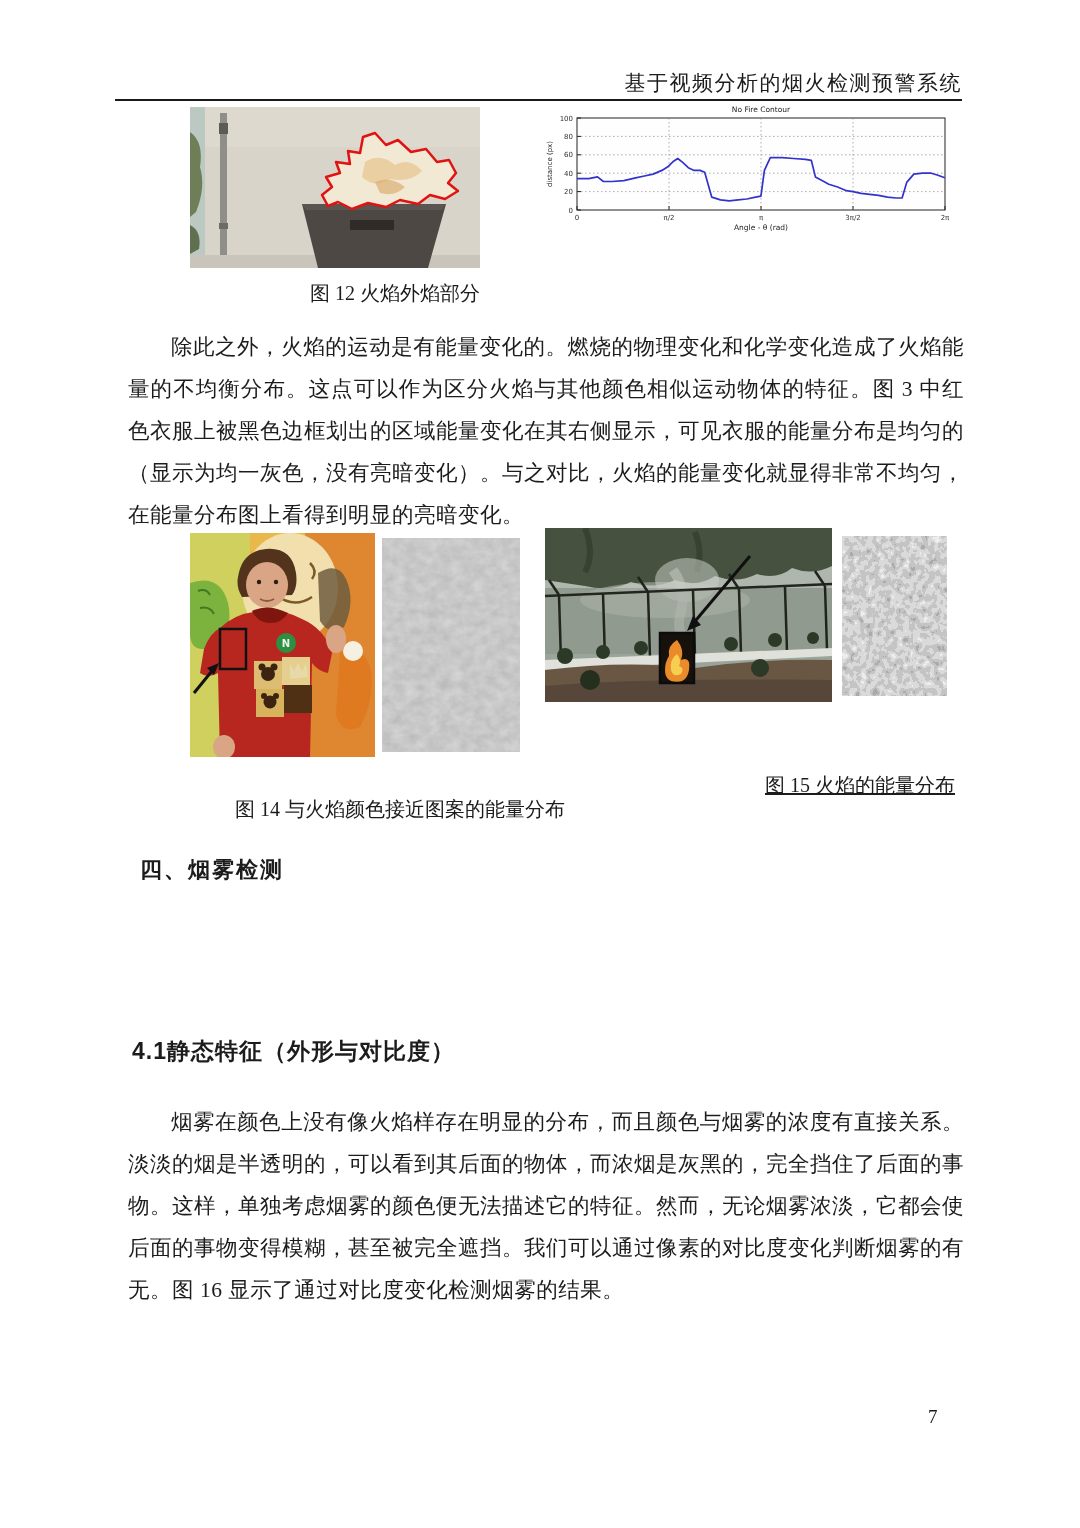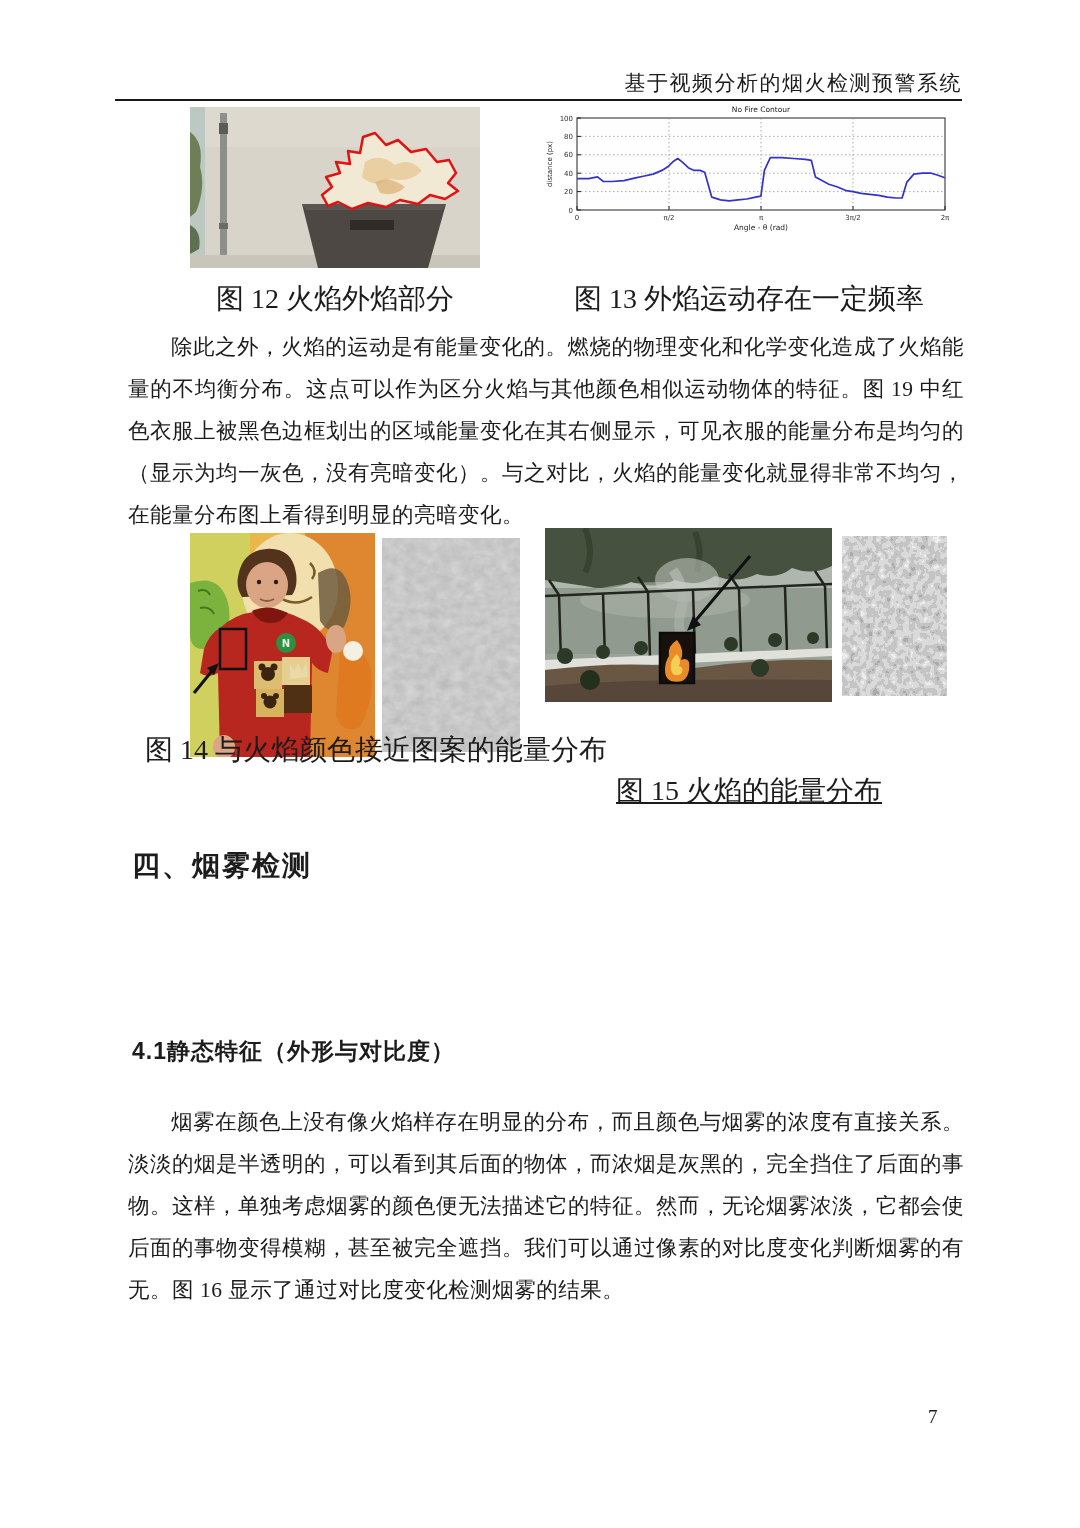--- a/index.html
+++ b/index.html
@@ -3,38 +3,38 @@
 <meta charset="utf-8">
 <style>
   html,body{margin:0;padding:0;background:#f2f2f2;}
   .page{position:relative;width:1080px;height:1528px;background:#ffffff;margin:0 auto;
         font-family:"Liberation Serif","DejaVu Serif",serif;color:#1c1c1c;overflow:hidden;}
   .header-title{position:absolute;top:69px;right:118px;font-size:21px;letter-spacing:1.5px;margin-left:8px;}
   .header-rule{position:absolute;left:115px;right:118px;top:99px;height:2px;background:#1a1a1a;}
   .figsvg{position:absolute;display:block;}
   .fig12{left:190px;top:107px;width:290px;height:161px;}
   .fig13{left:543px;top:104px;width:412px;height:130px;background:#fff;}
-  .cap{position:absolute;font-size:28px;text-align:center;white-space:nowrap;}
+  .cap{position:absolute;font-size:20px;text-align:right;white-space:nowrap;}
   .cap12{left:190px;top:280px;width:290px;}
   .cap13{left:543px;top:280px;width:412px;}
-  .cap14{left:145px;top:731px;width:420px;}
+  .cap14{left:145px;top:796px;width:420px;}
   .cap15{left:543px;top:772px;width:412px;text-decoration:underline;}
   .body{position:absolute;left:128px;width:836px;font-size:21.5px;line-height:42px;
         text-align:justify;margin:0;text-indent:2em;letter-spacing:0.5px;}
   .p1{top:326px;}
   .p2{top:917px;}
   .p3{top:1101px;}
   .fig14{position:absolute;left:190px;top:533px;width:330px;height:224px;display:flex;gap:7px;}
   .fig14 svg.boy{width:185px;height:224px;}
   .fig14 svg.patchA{width:138px;height:214px;margin-top:5px;}
   .fig15{position:absolute;left:545px;top:528px;width:410px;height:174px;display:flex;gap:10px;}
   .fig15 svg.scene{width:287px;height:174px;}
   .fig15 svg.patchB{width:105px;height:160px;margin-top:8px;}
-  .sec4{position:absolute;left:128px;top:843px;margin:4px;font-family:"Liberation Sans","DejaVu Sans",sans-serif;
-        font-size:28px;font-weight:700;letter-spacing:2px;}
+  .sec4{position:absolute;left:128px;top:843px;margin:12px;font-family:"Liberation Sans","DejaVu Sans",sans-serif;
+        font-size:22px;font-weight:700;letter-spacing:2px;}
   .sec41{position:absolute;left:128px;top:1032px;margin:4px;font-family:"Liberation Sans","DejaVu Sans",sans-serif;
         font-size:23px;font-weight:700;letter-spacing:1px;}
   .pageno{position:absolute;left:928px;top:1406px;font-size:19px;}
   svg text{font-family:"DejaVu Sans","Liberation Sans",sans-serif;}
 </style>
 </head>
 <body>
 
 <div class="page">
 
@@ -90,23 +90,22 @@
       <text x="310" y="116" text-anchor="middle" font-size="7" fill="#333">3π/2</text>
       <line x1="402" x2="402" y1="106" y2="102" stroke="#222" stroke-width="1"></line>
       <text x="402" y="116" text-anchor="middle" font-size="7" fill="#333">2π</text>
       <polyline points="34.0,74.7 45.7,74.7 54.5,72.9 60.4,77.5 69.1,77.5 80.9,76.6 92.6,73.8 101.4,72.0 110.1,70.1 118.9,66.4 124.8,62.8 130.6,57.2 134.7,54.5 139.4,58.2 145.3,63.7 151.1,66.4 157.0,66.4 161.7,68.3 168.7,93.1 177.5,95.9 186.3,96.8 195.1,95.9 203.8,95.0 212.6,93.1 217.9,92.2 221.4,66.4 227.3,53.6 239.0,53.6 250.7,54.5 262.4,55.4 268.3,56.3 272.4,72.9 277.1,75.6 285.8,80.2 294.6,83.0 303.4,86.7 309.9,87.6 318.1,89.4 326.8,90.4 335.6,91.3 344.4,93.1 353.2,94.0 359.1,94.0 363.7,78.4 370.8,70.1 379.6,69.2 388.3,69.2 394.2,71.0 401.8,73.8" fill="none" stroke="#3333cc" stroke-width="1.7" stroke-linejoin="round"></polyline>
       <text x="218" y="8" text-anchor="middle" font-size="7.5" fill="#222">No Fire Contour</text>
       <text x="218" y="126" text-anchor="middle" font-size="7.5" fill="#222">Angle - θ (rad)</text>
       <text x="9" y="60" text-anchor="middle" font-size="7" fill="#222" transform="rotate(-90 9 60)">distance (px)</text>
     </svg>
 
   <div class="cap cap12">图 12 火焰外焰部分</div>
-  <div class="cap cap13">图 13 外焰运动存在一定频率</div>
-
-  <p class="body p1">除此之外，火焰的运动是有能量变化的。燃烧的物理变化和化学变化造成了火焰能量的不均衡分布。这点可以作为区分火焰与其他颜色相似运动物体的特征。图 19 中红色衣服上被黑色边框划出的区域能量变化在其右侧显示，可见衣服的能量分布是均匀的（显示为均一灰色，没有亮暗变化）。与之对比，火焰的能量变化就显得非常不均匀，在能量分布图上看得到明显的亮暗变化。</p>
+
+  <p class="body p1">除此之外，火焰的运动是有能量变化的。燃烧的物理变化和化学变化造成了火焰能量的不均衡分布。这点可以作为区分火焰与其他颜色相似运动物体的特征。图 3 中红色衣服上被黑色边框划出的区域能量变化在其右侧显示，可见衣服的能量分布是均匀的（显示为均一灰色，没有亮暗变化）。与之对比，火焰的能量变化就显得非常不均匀，在能量分布图上看得到明显的亮暗变化。</p>
 
   <div class="fig14">
     <svg class="boy" viewBox="0 0 185 224" preserveAspectRatio="none">
       <rect width="185" height="224" fill="#e9b84a"></rect>
       <rect x="115" width="70" height="224" fill="#de8630"></rect>
       <rect x="0" width="60" height="224" fill="#cfd05e"></rect>
       <path d="M0,50 Q30,40 38,70 Q45,100 20,115 Q0,120 0,100 Z" fill="#7cb23e"></path>
       <path d="M8,58 q8,-3 12,4 M10,75 q10,-2 14,6" stroke="#3f7a20" fill="none" stroke-width="2"></path>
       <ellipse cx="100" cy="55" rx="48" ry="55" fill="#f2dfae"></ellipse>
       <path d="M78,38 q8,10 0,18 M120,30 q8,8 2,16" stroke="#7a5a28" stroke-width="2.5" fill="none"></path>

